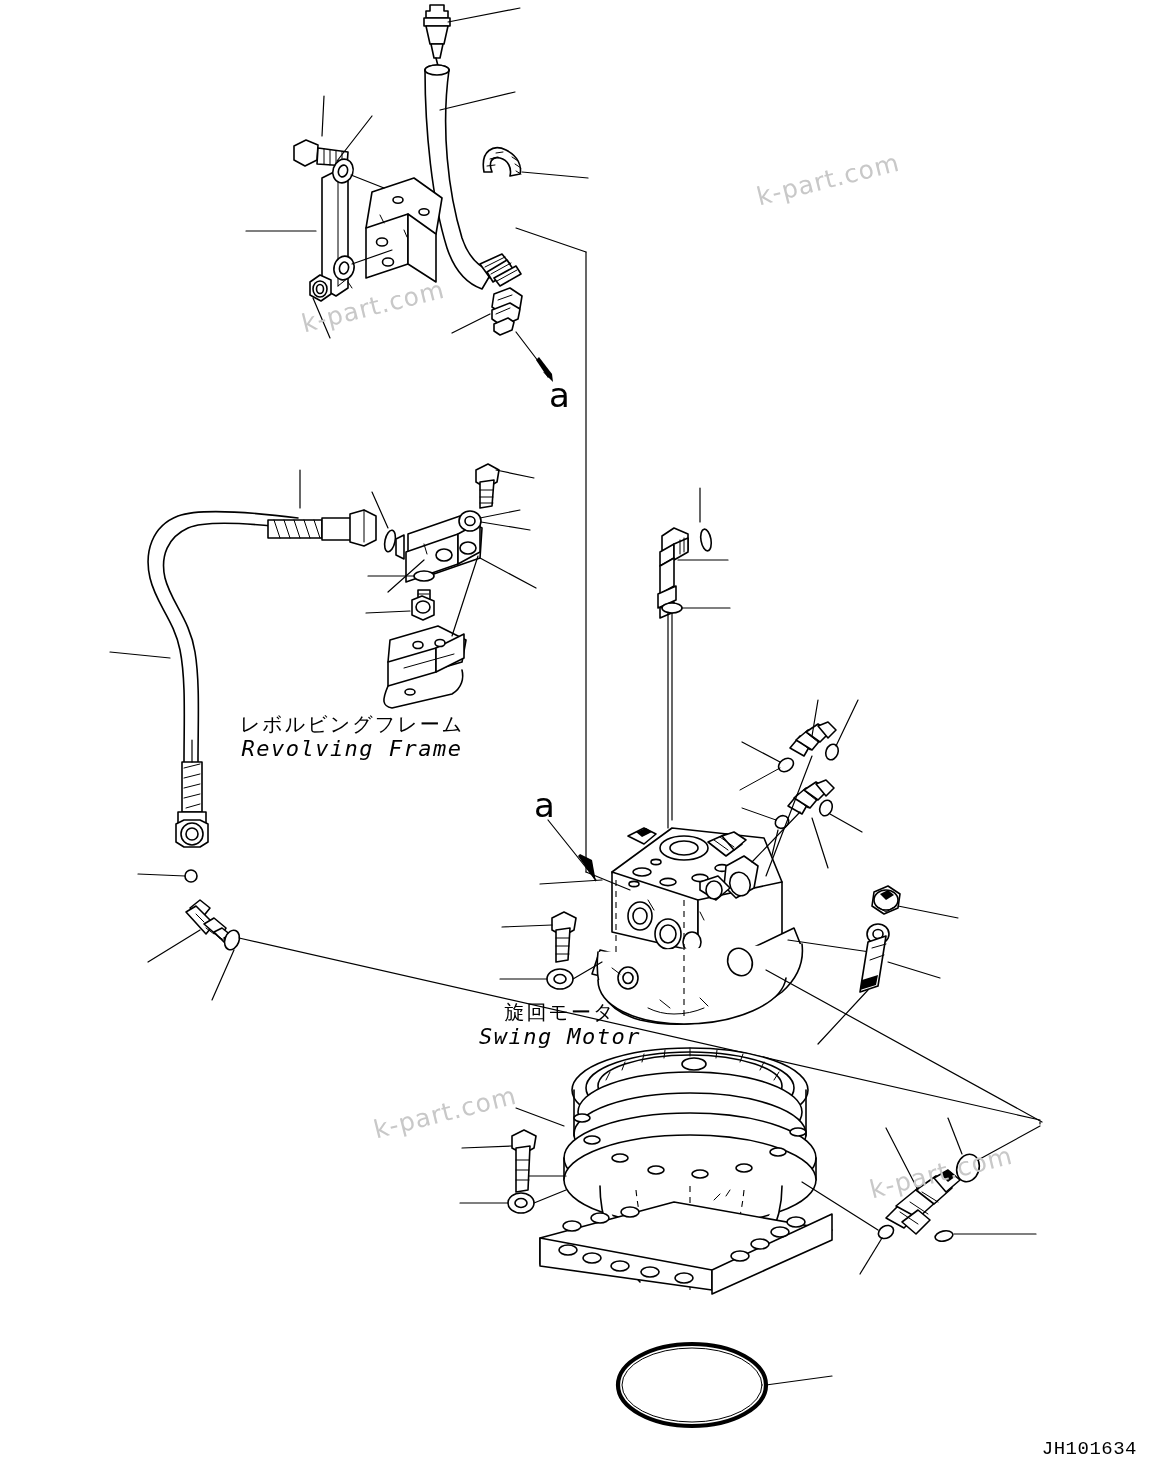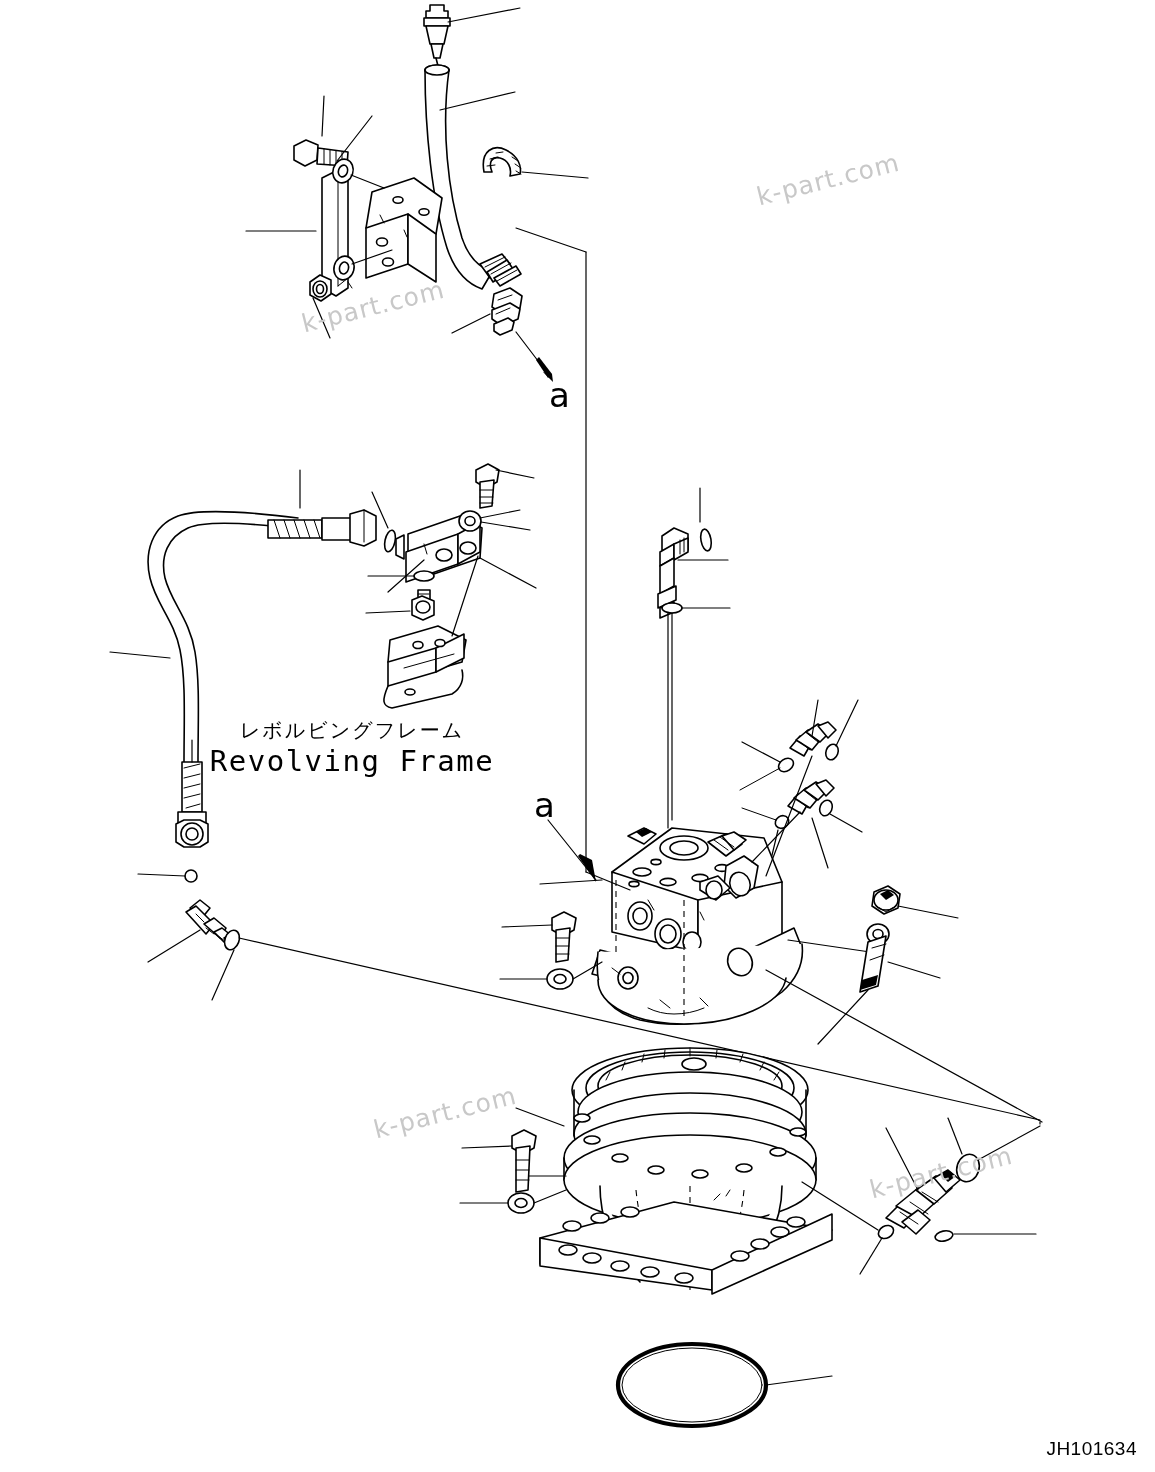--- a/index.html
+++ b/index.html
@@ -35,42 +35,42 @@
   }
   .cap {
     position: absolute;
     text-align: center;
     white-space: nowrap;
     color: #000;
     line-height: 1.22;
   }
   .cap .jp {
     display: block;
-    font-family: Liberation Mono, monospace;
+    font-family: Liberation Sans, sans-serif;
     font-size: 20px;
     letter-spacing: 2px;
-    margin-top: 8px;
   }
   .cap .en {
     display: block;
     font-family: "DejaVu Sans Mono", "Liberation Mono", monospace;
-    font-size: 29px;
+    font-size: 22px;
     letter-spacing: 1.5px;
+    font-style: italic;
   }
   .amark {
     position: absolute;
     font-family: "DejaVu Sans", "Liberation Sans", sans-serif;
     font-size: 34px;
     color: #000;
   }
   #drawing-number {
     position: absolute;
     right: 18px;
     bottom: 12px;
-    font-family: Liberation Sans, sans-serif;
+    font-family: Liberation Mono, monospace;
     font-size: 19px;
     letter-spacing: 0.5px;
     color: #000;
   }
 </style>
 </head>
 <body>
 
 <div id="sheet">
 
@@ -540,20 +540,24 @@
   <div class="wm" style="left:755px; top:165px; transform:rotate(-14deg);">k-part.com</div>
   <div class="wm" style="left:300px; top:292px; transform:rotate(-14deg);">k-part.com</div>
   <div class="wm" style="left:372px; top:1098px; transform:rotate(-14deg);">k-part.com</div>
   <div class="wm" style="left:868px; top:1158px; transform:rotate(-14deg);">k-part.com</div>
 
   <div class="cap" style="left:352px; top:712px; transform:translateX(-50%);">
     <span class="jp">レボルビングフレーム</span>
     <span class="en">Revolving Frame</span>
   </div>
 
+  <div class="cap" style="left:560px; top:1000px; transform:translateX(-50%);">
+    <span class="jp">旋回モータ</span>
+    <span class="en">Swing Motor</span>
+  </div>
 
 
   <div class="amark" style="left:549px; top:375px;">a</div>
   <div class="amark" style="left:534px; top:785px;">a</div>
 
   <div id="drawing-number">JH101634</div>
 
 </div>
 
 </body></html>

